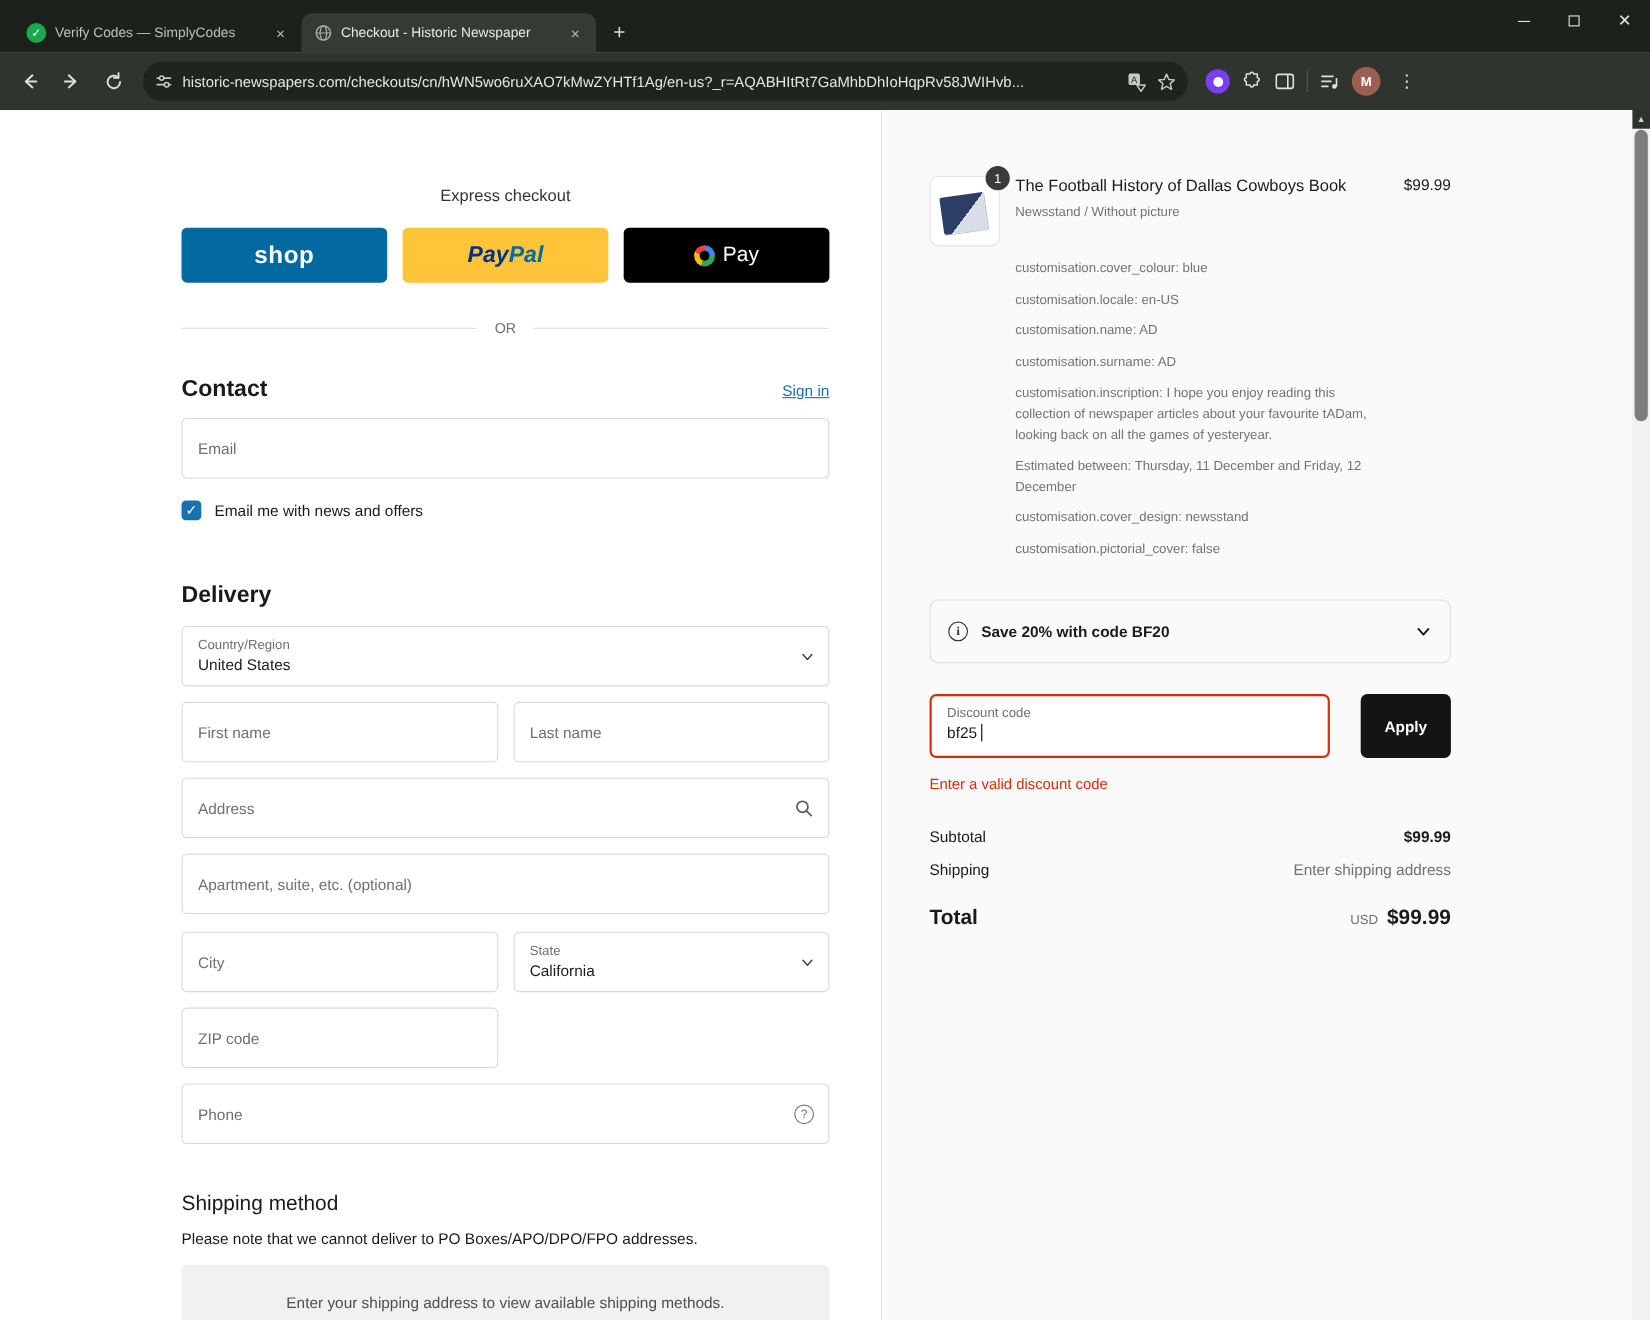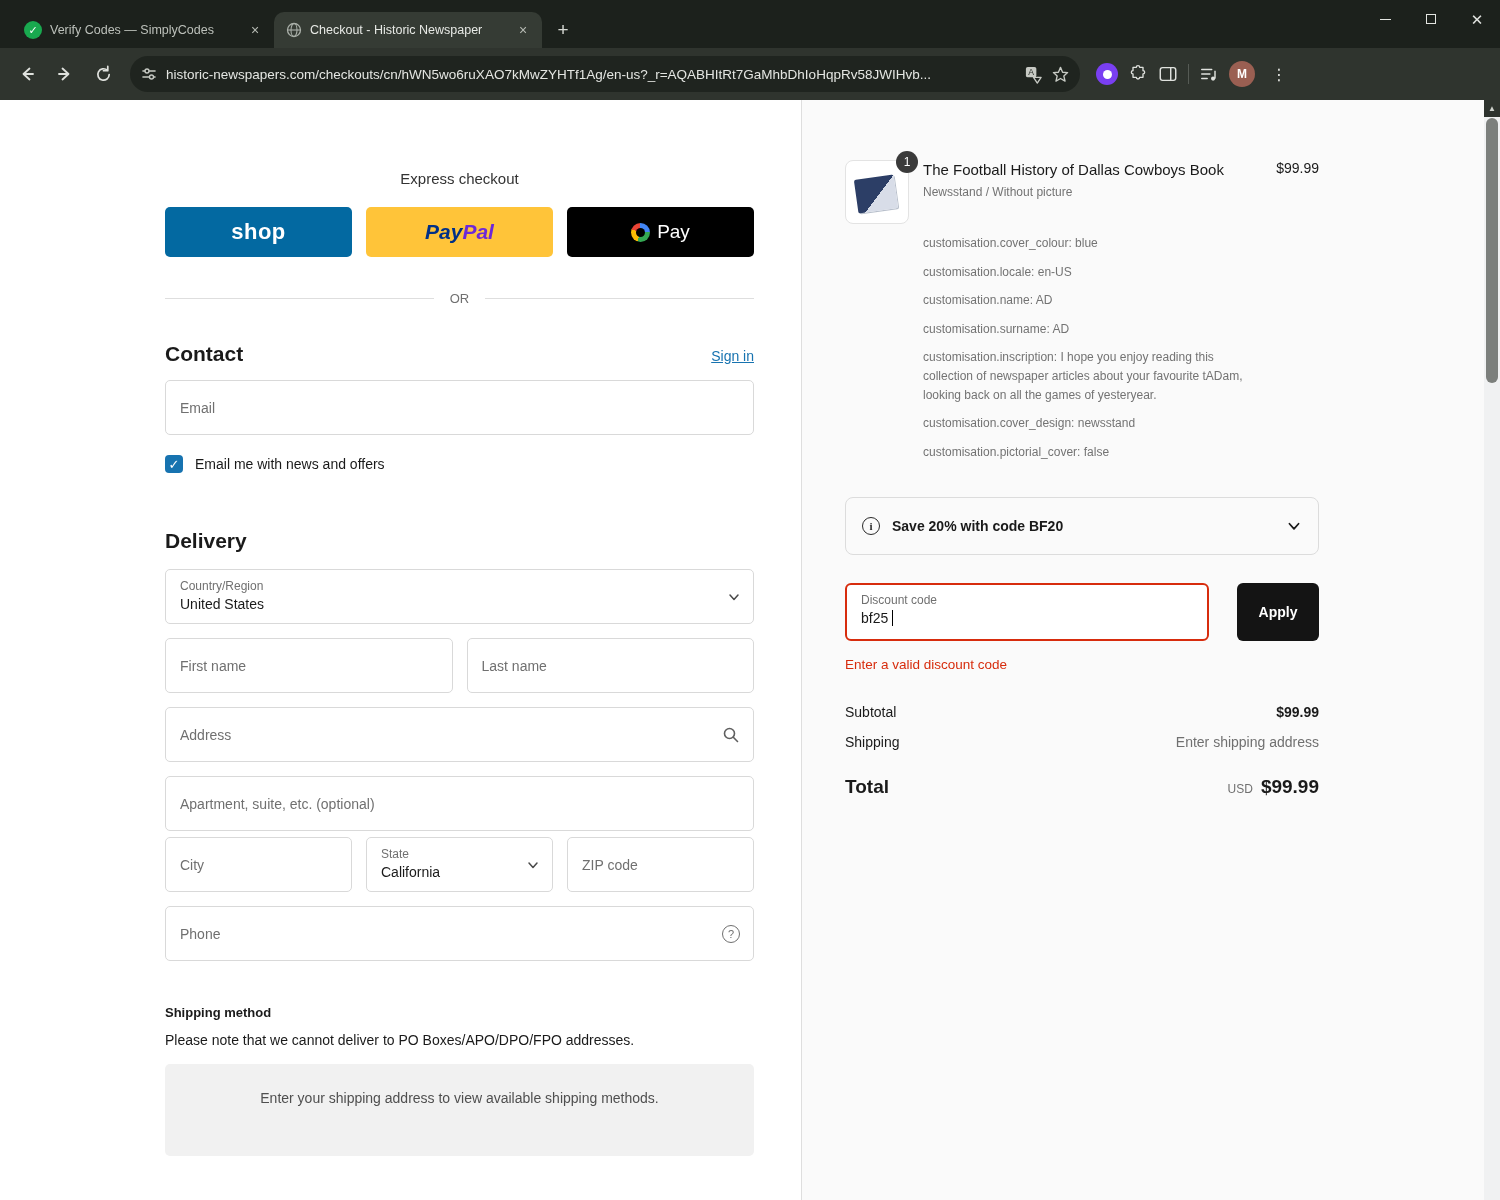--- a/index.html
+++ b/index.html
@@ -38,21 +38,21 @@
   .page { display:flex; height:1100px; }
   .checkout-left { width:802px; background:#fff; border-right:1px solid #dedede; overflow:hidden; }
   .checkout-right { flex:1; background:#fafafa; padding:60px 181px 0 43px; overflow:hidden; }
 
   .form-col { width:589px; margin-left:165px; padding-top:70px; color:#1a1a1a; }
   .express-title { text-align:center; font-size:15px; color:#333; }
   .express-row { display:flex; gap:14px; margin-top:20px; }
   .pay-btn { flex:1; height:50px; border-radius:5px; display:flex; align-items:center; justify-content:center; cursor:pointer; }
   .pay-shop { background:#0369a1; color:#fff; font-weight:bold; font-size:22px; letter-spacing:0.5px; }
   .pay-paypal { background:#ffc439; font-style:italic; font-weight:bold; font-size:21px; }
-  .pp-pay { color:#003087; } .pp-pal { color:#6d28d9; }
+  .pp-pay { color:#003087; } .pp-pal { color:#0369a1; }
   .pay-gpay { background:#000; color:#fff; font-size:19px; gap:7px; }
   .gpay-g { width:19px; height:19px; border-radius:50%; background:conic-gradient(#4285f4 0 90deg,#34a853 90deg 200deg,#fbbc04 200deg 290deg,#ea4335 290deg 360deg); position:relative; }
   .gpay-g::after { content:""; position:absolute; inset:5px; background:#000; border-radius:50%; }
   .or-divider { display:flex; align-items:center; gap:16px; margin-top:34px; color:#707070; font-size:13px; }
   .or-divider::before, .or-divider::after { content:""; flex:1; height:1px; background:#dedede; }
 
   .section-head-row { display:flex; align-items:baseline; justify-content:space-between; margin-top:36px; }
   h2.sec { font-size:21px; font-weight:bold; color:#1a1a1a; }
   .signin-link { font-size:14px; color:#1773b0; text-decoration:underline; cursor:pointer; }
 
@@ -63,25 +63,25 @@
 
   .check-row { display:flex; align-items:center; gap:12px; margin-top:20px; font-size:14px; cursor:pointer; }
   .checkbox { width:18px; height:18px; border-radius:4px; background:#1773b0; color:#fff; font-size:13px; display:flex; align-items:center; justify-content:center; }
 
   .select-box { position:relative; height:55px; border:1px solid #d9d9d9; border-radius:5px; background:#fff; padding:9px 14px 0; cursor:pointer; }
   .select-box .flabel { font-size:12px; color:#707070; }
   .select-box .fvalue { font-size:14px; color:#1a1a1a; margin-top:3px; }
   .select-box .chev { position:absolute; right:12px; top:50%; transform:translateY(-50%); }
 
   .grid-2 { display:grid; grid-template-columns:1fr 1fr; gap:14px; margin-top:14px; }
-  .grid-3 { display:grid; grid-template-columns:1fr 1fr 1fr; gap:14px; margin-top:6px; }
+  .grid-3 { display:grid; grid-template-columns:1fr 1fr; gap:14px; margin-top:16px; }
   .grid-2 .field, .grid-3 .field { margin-top:0; }
   .grid-3 .select-box { margin-top:0; }
 
-  h3.sec { font-size:13px; font-weight:bold; margin-top:44px; }
+  h3.sec { font-size:19px; font-weight:normal; margin-top:44px; }
   .ship-note { margin-top:12px; font-size:14px; color:#1a1a1a; }
   .ship-empty { margin-top:16px; background:#f1f1f1; border-radius:5px; padding:26px 16px; text-align:center; font-size:14px; color:#4f4f4f; min-height:92px; }
 
   
   .prod-row { display:flex; gap:14px; }
   .thumb-wrap { position:relative; width:64px; height:64px; flex:0 0 auto; }
   .thumb { width:64px; height:64px; background:#fff; border:1px solid #e3e3e3; border-radius:8px; overflow:hidden; position:relative; }
   .thumb .book { position:absolute; left:10px; top:16px; width:40px; height:34px; background:linear-gradient(135deg,#2c3e66 0 55%,#d8dde8 55% 100%); transform:rotate(-8deg); border-radius:2px; box-shadow:1px 1px 0 #b9c0cc; }
   .qty-badge { position:absolute; top:-9px; right:-9px; width:22px; height:22px; border-radius:50%; background:#3a3a3a; color:#fff; font-size:12px; display:flex; align-items:center; justify-content:center; }
   .prod-main { flex:1; }
@@ -322,20 +322,21 @@
         </div>
         <div class="prod-price">$99.99</div>
       </div>
 
       <div class="props">
           <div class="prop-line">customisation.cover_colour: blue</div>
           <div class="prop-line">customisation.locale: en-US</div>
           <div class="prop-line">customisation.name: AD</div>
           <div class="prop-line">customisation.surname: AD</div>
           <div class="prop-line">customisation.inscription: I hope you enjoy reading this collection of newspaper articles about your favourite tADam, looking back on all the games of yesteryear.</div>
+          <div class="prop-line">Estimated between: Thursday, 11 December and Friday, 12 December</div>
           <div class="prop-line">customisation.cover_design: newsstand</div>
           <div class="prop-line">customisation.pictorial_cover: false</div>
         </div>
 
       <div class="promo-banner">
         <span class="info-icon">i</span>
         <span class="promo-text">Save 20% with code BF20</span>
         <svg width="16" height="16" viewBox="0 0 14 14">
             <path d="M3 5 L7 9.5 L11 5" fill="none" stroke="#1a1a1a" stroke-width="1.5" stroke-linecap="round" stroke-linejoin="round"></path>
           </svg>

